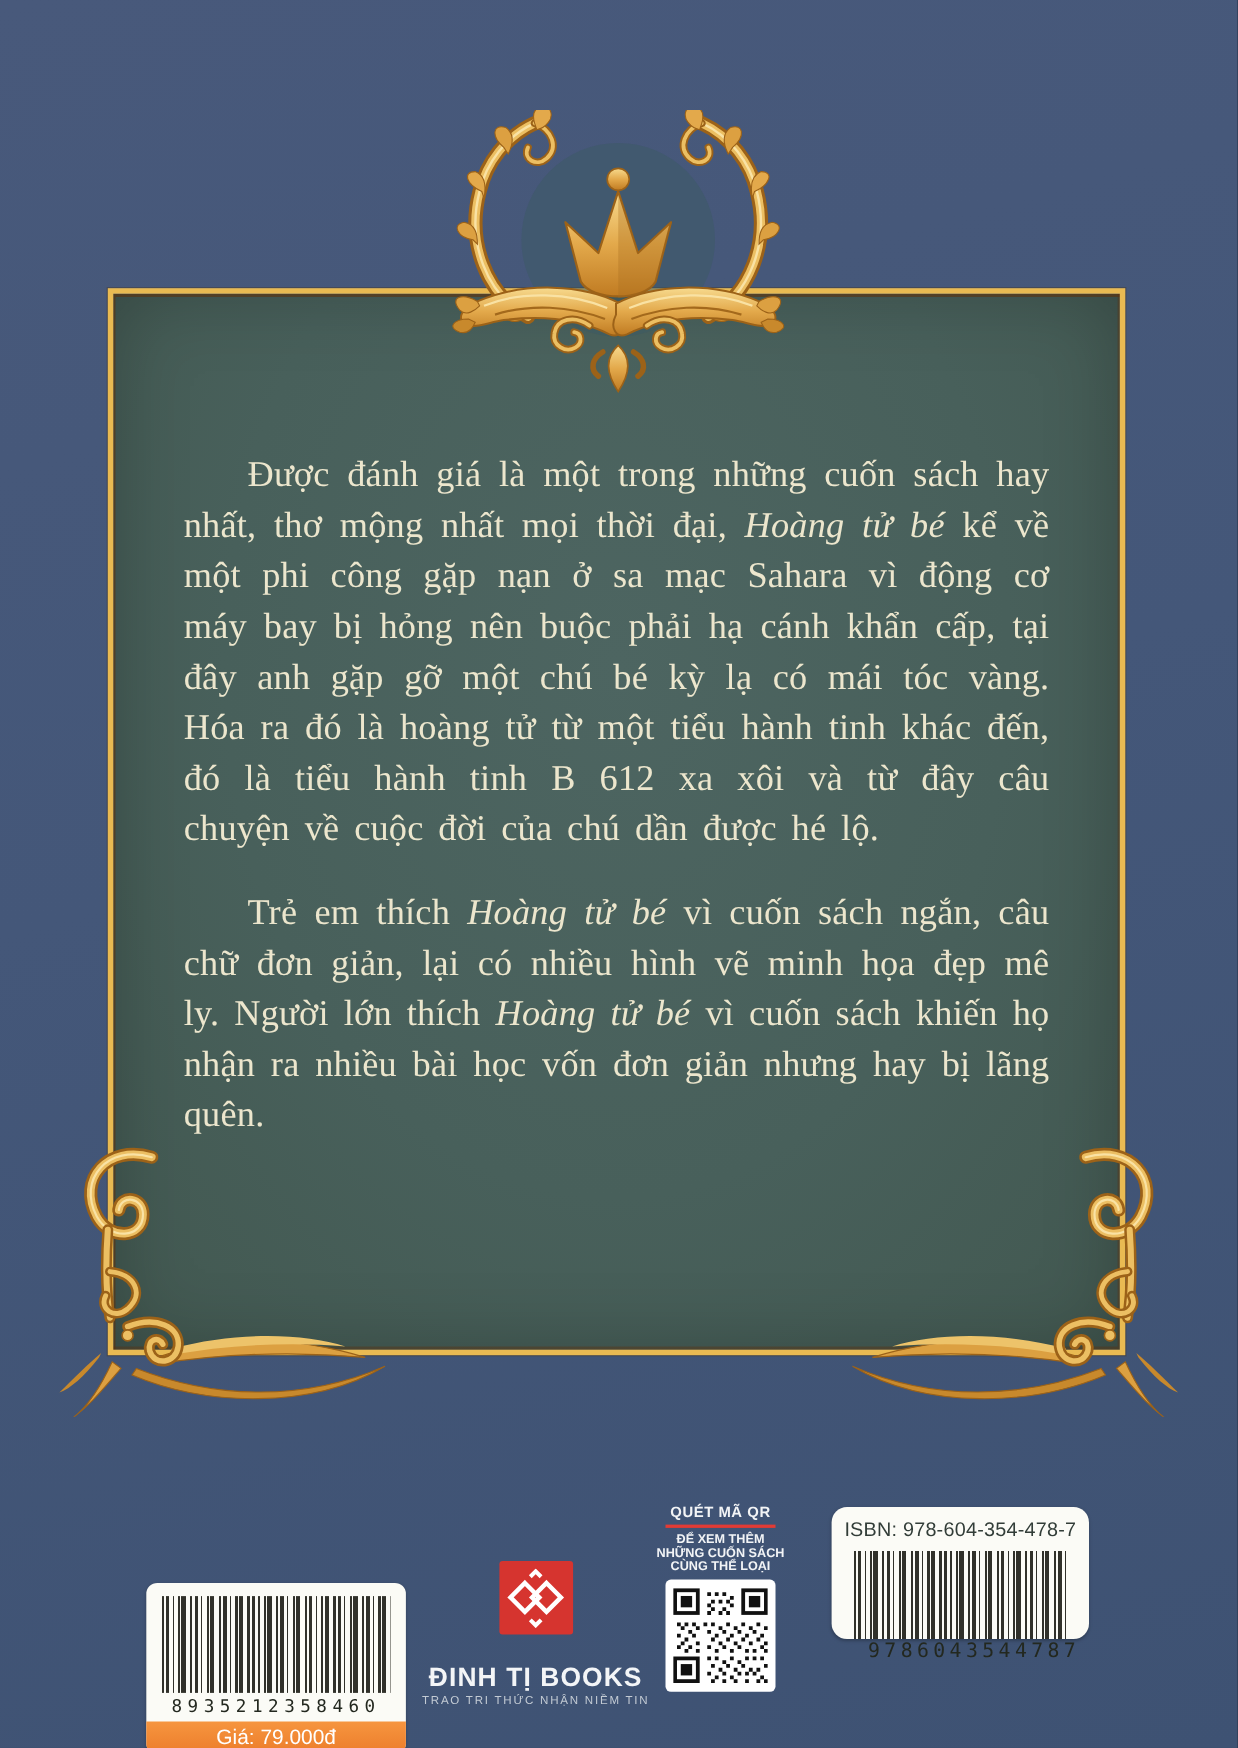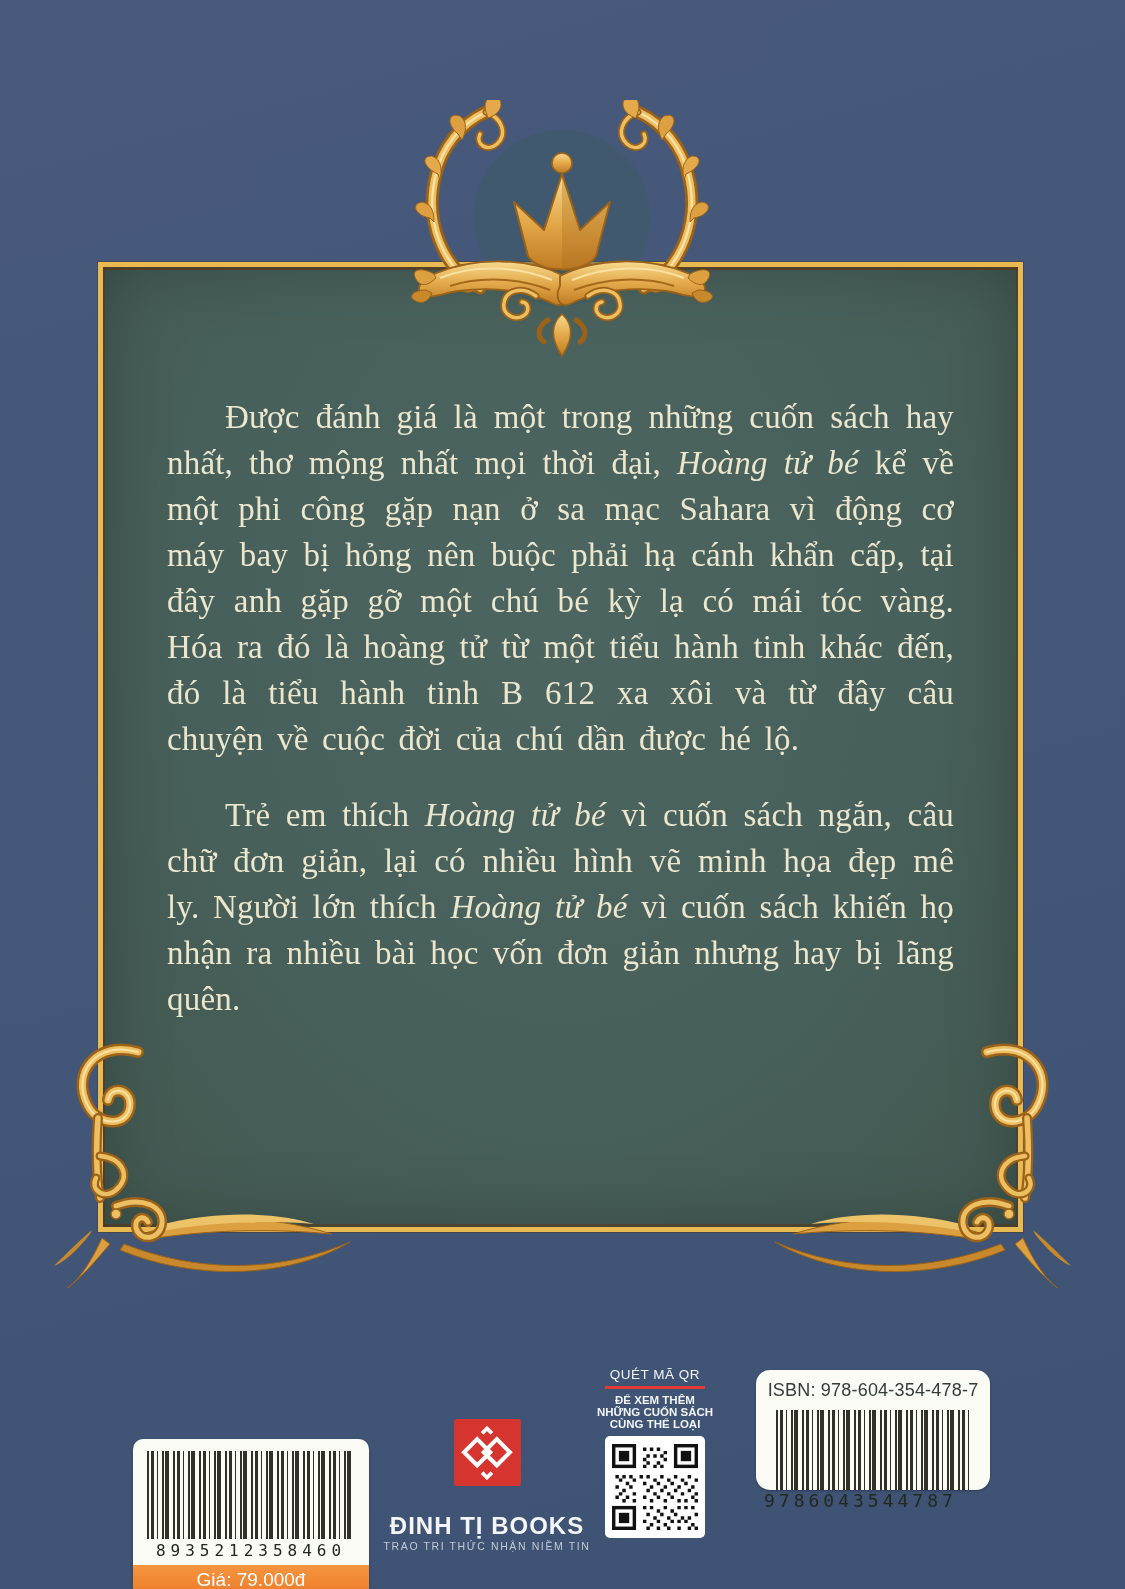--- a/index.html
+++ b/index.html
@@ -15,21 +15,21 @@
     background:radial-gradient(ellipse at 50% 35%, #4d6561 0%, #48605b 55%, #425850 100%);
     box-shadow:inset 2px 3px 0 rgba(96,48,8,.55), inset -2px -3px 0 rgba(96,48,8,.38),
                0 0 0 1px rgba(70,45,15,.35), inset 0 0 70px rgba(0,0,0,.22);
   }
   
   .synopsis{
     position:absolute;left:64px;right:64px;top:126px;
     color:#ece6cd;font-size:33px;line-height:46px;text-align:justify;
     letter-spacing:.2px;word-spacing:5px;
   }
-  .synopsis p{margin:1px 0 30px 0;text-indent:58px;}
+  .synopsis p{margin:16px 0 30px 0;text-indent:58px;}
   .it{font-style:italic;}
   
   .ornament-top{position:absolute;left:402px;top:100px;width:320px;height:270px;z-index:3;}
   .corner{position:absolute;width:320px;height:250px;z-index:3;}
   .corner.left{left:46px;top:1038px;}
   .corner.right{left:759px;top:1038px;transform:scaleX(-1);}
   
   .sticker{position:absolute;background:#fbfbf6;box-shadow:0 1px 3px rgba(0,0,0,.25);}
   .price{left:133px;top:1439px;width:236px;height:156px;border-radius:10px;}
   .bars{
@@ -53,32 +53,32 @@
   .publisher{position:absolute;left:380px;top:1419px;width:214px;text-align:center;
     font-family:"Liberation Sans", sans-serif;}
   .publisher .mark{width:67px;height:67px;margin:0 auto;background:#d6342f;border-radius:3px;
     display:flex;align-items:center;justify-content:center;}
   .publisher .name{margin-top:26px;color:#f3f5f7;font-size:24px;font-weight:bold;
     letter-spacing:1px;white-space:nowrap;}
   .publisher .tagline{margin-top:0;color:#c3cbd4;font-size:10.5px;letter-spacing:1.6px;
     white-space:nowrap;}
   .qr{position:absolute;left:585px;top:1368px;width:140px;text-align:center;
     font-family:"Liberation Sans", sans-serif;color:#f2f4f6;}
-  .qr .head{font-size:13.5px;font-weight:normal;letter-spacing:.5px;line-height:14px;}
+  .qr .head{font-size:13.5px;font-weight:bold;letter-spacing:.5px;line-height:14px;}
   .qr .rule{width:100px;height:3px;background:#e23b35;margin:4px auto 5px;}
   .qr .cap{font-size:11.5px;font-weight:bold;line-height:12px;}
   .qr .box{width:100px;height:102px;margin:6px auto 0;background:#fff;border-radius:5px;
     padding:7px;box-sizing:border-box;}
   .qr .box svg{display:block;width:86px;height:88px;}
   .isbn{left:756px;top:1370px;width:234px;height:120px;border-radius:14px;}
   .isbn .label{margin:10px 0 0 0;text-align:center;
     font:18px "Liberation Sans", sans-serif;color:#323d38;letter-spacing:.2px;}
   .isbn .bars{position:absolute;left:20px;right:20px;top:40px;height:80px;}
   .isbn .code{
-    position:absolute;left:8px;right:8px;top:120px;text-align:left;white-space:nowrap;
+    position:absolute;left:8px;right:8px;top:120px;text-align:right;white-space:nowrap;
     font:18px "DejaVu Sans Mono", monospace;letter-spacing:4px;color:#23281f;
   }
 </style>
 </head>
 <body>
 
 <div class="page">
 
   <svg class="ornament-top" viewBox="0 0 320 270">
     <defs>

